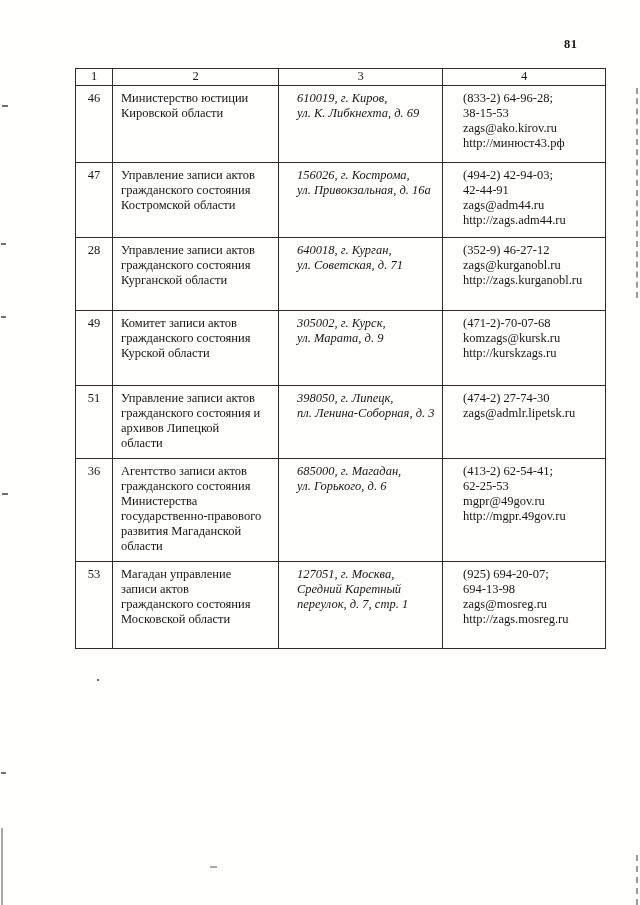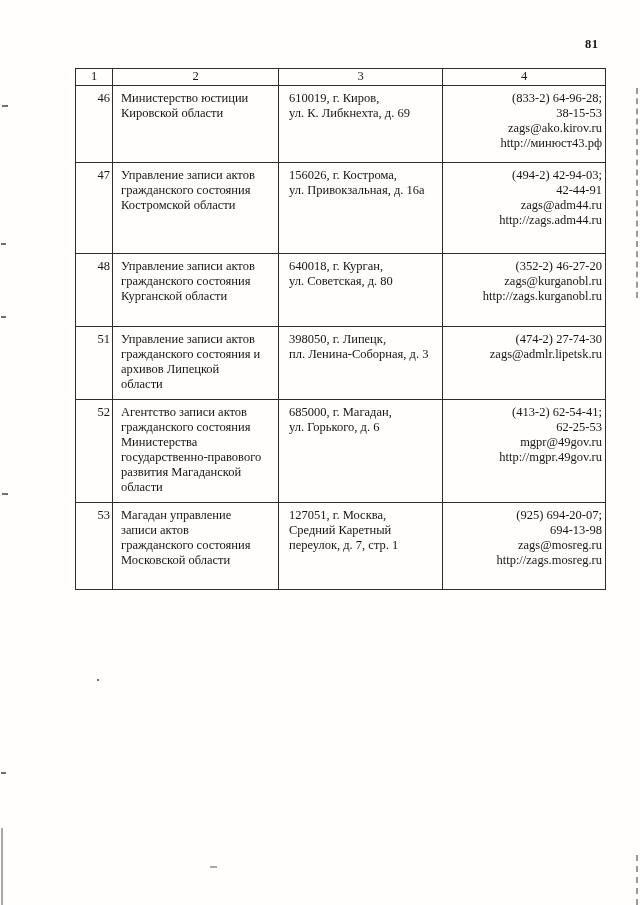--- a/index.html
+++ b/index.html
@@ -5,21 +5,21 @@
   html,body{margin:0;padding:0;}
   body{
     width:640px;height:905px;
     background:#ffffff;
     font-family:"Liberation Serif","DejaVu Serif",serif;
     color:#161616;
     overflow:hidden;
   }
   .page{position:relative;width:640px;height:905px;background:#fffefd;}
   .page-number{
-    position:absolute;top:37px;left:585px;
+    position:absolute;top:37px;left:564px;
     font-size:12.5px;font-weight:bold;letter-spacing:.5px;
   }
   table.doc{
     position:absolute;left:75px;top:68px;width:530px;
     border-collapse:collapse;table-layout:fixed;
   }
   table.doc col.c1{width:37px;}
   table.doc col.c2{width:166px;}
   table.doc col.c3{width:164px;}
   table.doc col.c4{width:163px;}
@@ -30,26 +30,26 @@
     line-height:1.2;
     font-weight:normal;
     white-space:pre-line;
     overflow:hidden;
   }
   table.doc th{
     height:13px;
     padding:0 0 1px 0;
     text-align:center;
   }
-  td.num{ text-align:right;padding:5px 2px 0 2px; }
+  td.num{ text-align:center;padding:5px 2px 0 2px; }
   td.name{ padding:5px 4px 0 8px; }
-  td.addr{ padding:5px 4px 0 10px; }
-  td.contact{ text-align:right;padding:5px 3px 0 12px; }
+  td.addr{ padding:5px 4px 0 18px;font-style:italic; }
+  td.contact{ text-align:left;padding:5px 3px 0 20px; }
   
-  tr.r0{height:77px;} tr.r1{height:91px;} tr.r2{height:73px;}
+  tr.r0{height:77px;} tr.r1{height:75px;} tr.r2{height:73px;}
   tr.r3{height:75px;} tr.r4{height:107px;} tr.r5{height:73px;}
   tr.r6{height:103px;} tr.r7{height:87px;} tr.r8{height:95px;}
   
   .artifact{position:absolute;background:#6f6f6f;}
   .artifact.light{background:#a8a8a8;}
   .vdash{
     position:absolute;width:0;
     border-right:2px dashed #9a9a9a;
   }
 </style>
@@ -91,43 +91,54 @@
 гражданского состояния
 Костромской области</td>
       <td class="addr">156026, г. Кострома,
 ул. Привокзальная, д. 16а</td>
       <td class="contact">(494-2) 42-94-03;
 42-44-91
 zags@adm44.ru
 http://zags.adm44.ru</td>
     </tr>
     <tr class="r2">
-      <td class="num">48</td>
+      <td class="num">28</td>
       <td class="name">Управление записи актов
 гражданского состояния
 Курганской области</td>
       <td class="addr">640018, г. Курган,
-ул. Советская, д. 80</td>
-      <td class="contact">(352-2) 46-27-20
+ул. Советская, д. 71</td>
+      <td class="contact">(352-9) 46-27-12
 zags@kurganobl.ru
 http://zags.kurganobl.ru</td>
+    </tr>
+    <tr class="r3">
+      <td class="num">49</td>
+      <td class="name">Комитет записи актов
+гражданского состояния
+Курской области</td>
+      <td class="addr">305002, г. Курск,
+ул. Марата, д. 9</td>
+      <td class="contact">(471-2)-70-07-68
+komzags@kursk.ru
+http://kurskzags.ru</td>
     </tr>
     <tr class="r5">
       <td class="num">51</td>
       <td class="name">Управление записи актов
 гражданского состояния и
 архивов Липецкой
 области</td>
       <td class="addr">398050, г. Липецк,
 пл. Ленина-Соборная, д. 3</td>
       <td class="contact">(474-2) 27-74-30
 zags@admlr.lipetsk.ru</td>
     </tr>
     <tr class="r6">
-      <td class="num">52</td>
+      <td class="num">36</td>
       <td class="name">Агентство записи актов
 гражданского состояния
 Министерства
 государственно-правового
 развития Магаданской
 области</td>
       <td class="addr">685000, г. Магадан,
 ул. Горького, д. 6</td>
       <td class="contact">(413-2) 62-54-41;
 62-25-53

